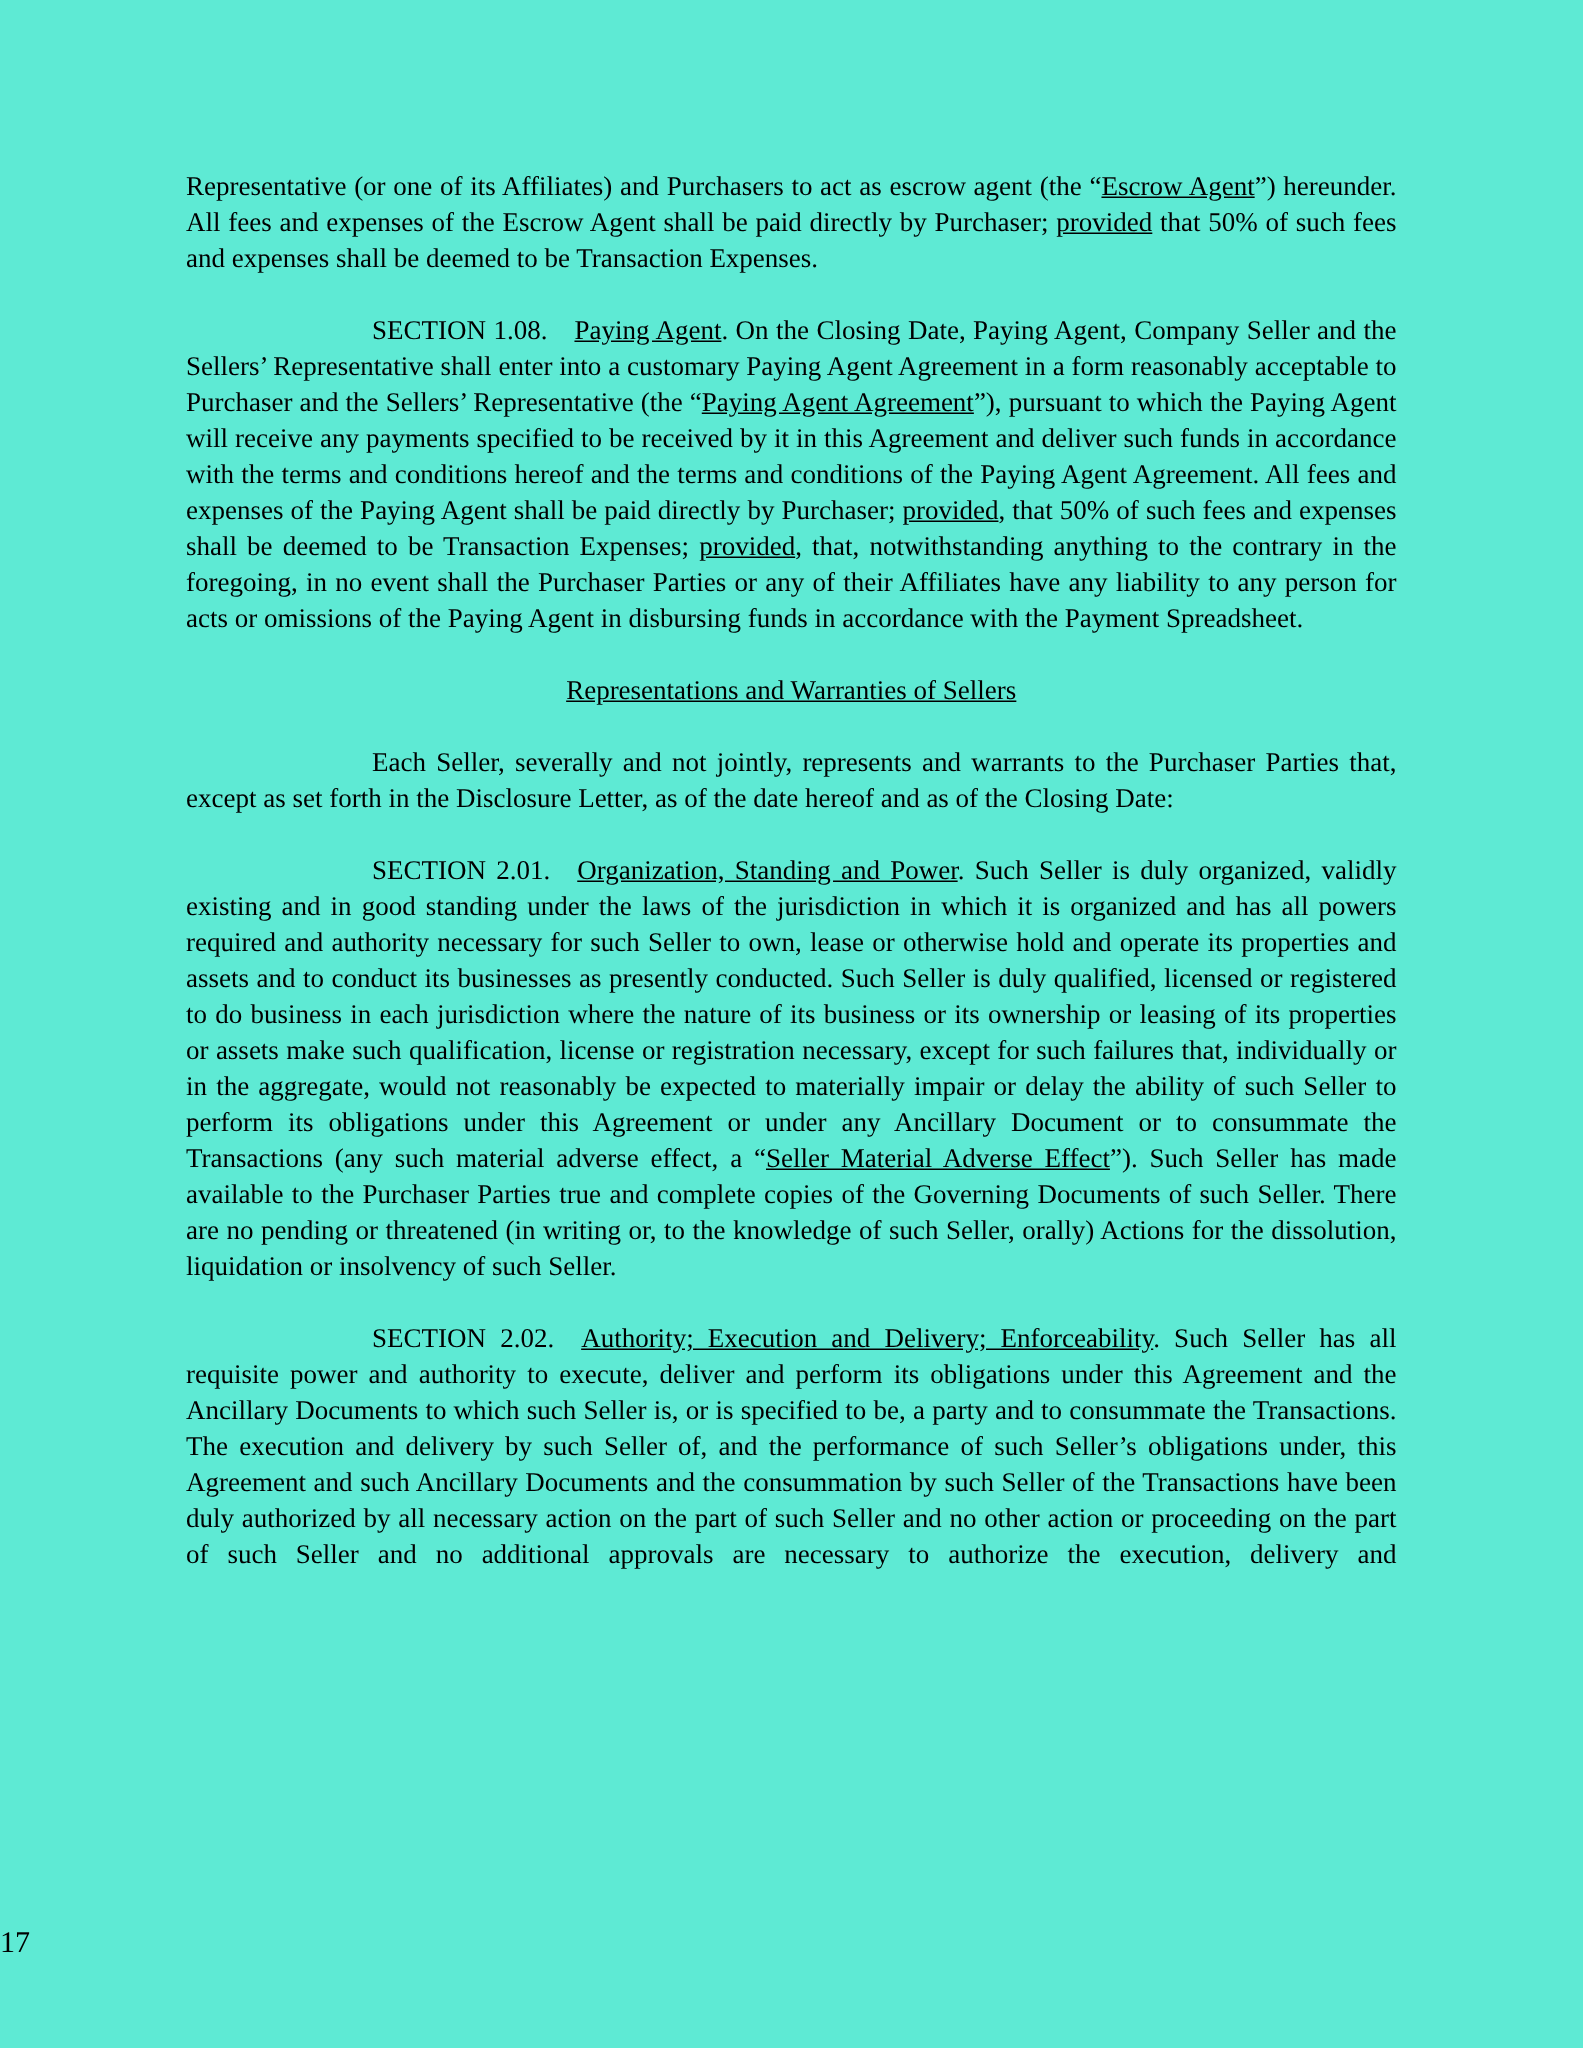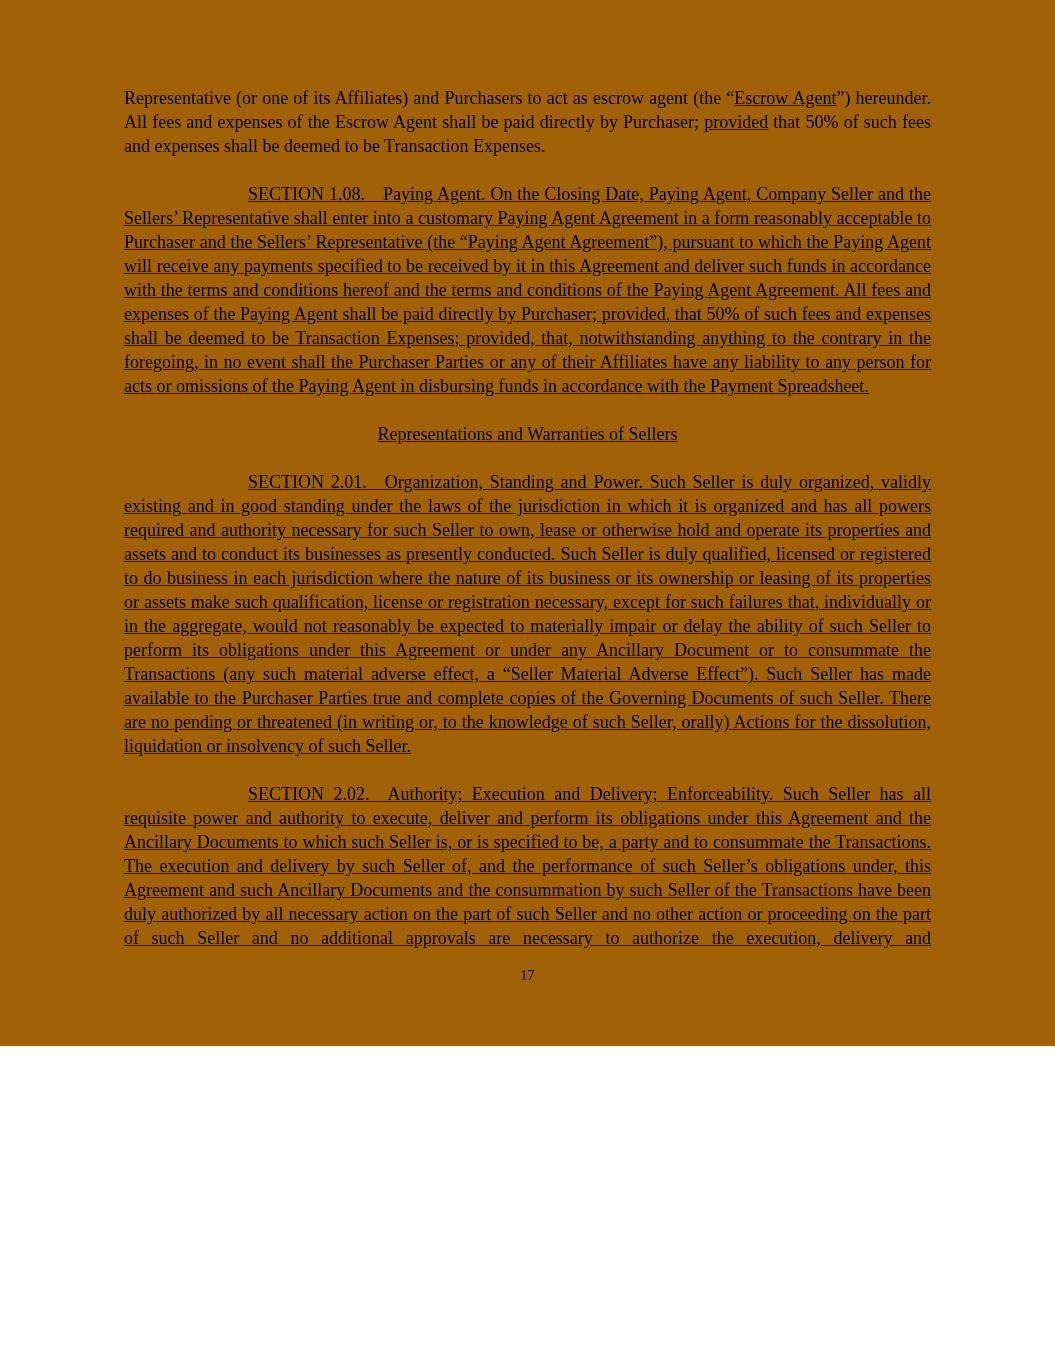--- a/index.html
+++ b/index.html
@@ -3,64 +3,64 @@
 <meta charset="utf-8">
 <style>
   html, body {
     margin: 0;
     padding: 0;
     background: #ffffff;
   }
   .page {
     position: relative;
     width: 1055px;
-    height: 1046px;
-    background: #a16207;
+    height: 1365px;
+    background: #5eead4;
     box-sizing: border-box;
-    padding: 86px 124px 0 124px;
+    padding: 112px 124px 0 124px;
     font-family: "Liberation Serif", serif;
     font-size: 18px;
     line-height: 24px;
     color: #000000;
     overflow: hidden;
   }
   .doc-body p {
     margin: 0 0 24px 0;
     text-align: justify;
   }
   .doc-body p.indent {
     text-indent: 124px;
-    text-decoration: underline;
   }
   .doc-body p.center {
     text-align: center;
     text-indent: 0;
   }
   .doc-body p.cont {
     text-align-last: justify;
   }
   .u {
     text-decoration: underline;
     text-align: right;
   }
   .page-number {
     position: absolute;
     bottom: 58px;
     left: 0;
     right: 0;
-    text-align: center;
-    font-size: 14px;
+    text-align: left;
+    font-size: 20px;
     line-height: 24px;
   }
 </style>
 </head>
 <body>
 
 <div class="page">
   <div class="doc-body" id="doc-body">
       <p><span>Representative (or one of its Affiliates) and Purchasers to act as escrow agent (the “</span><span class="u">Escrow Agent</span><span>”) hereunder.  All fees and expenses of the Escrow Agent shall be paid directly by Purchaser; </span><span class="u">provided</span><span> that 50% of such fees and expenses shall be deemed to be Transaction Expenses.</span></p>
       <p class="indent"><span>SECTION 1.08. </span><span class="u">Paying Agent</span><span>.  On the Closing Date, Paying Agent, Company Seller and the Sellers’ Representative shall enter into a customary Paying Agent Agreement in a form reasonably acceptable to Purchaser and the Sellers’ Representative (the “</span><span class="u">Paying Agent Agreement</span><span>”), pursuant to which the Paying Agent will receive any payments specified to be received by it in this Agreement and deliver such funds in accordance with the terms and conditions hereof and the terms and conditions of the Paying Agent Agreement. All fees and expenses of the Paying Agent shall be paid directly by Purchaser; </span><span class="u">provided</span><span>, that 50% of such fees and expenses shall be deemed to be Transaction Expenses; </span><span class="u">provided</span><span>, that, notwithstanding anything to the contrary in the foregoing, in no event shall the Purchaser Parties or any of their Affiliates have any liability to any person for acts or omissions of the Paying Agent in disbursing funds in accordance with the Payment Spreadsheet.</span></p>
       <p class="center"><span class="u">Representations and Warranties of Sellers</span></p>
+      <p class="indent"><span>Each Seller, severally and not jointly, represents and warrants to the Purchaser Parties that, except as set forth in the Disclosure Letter, as of the date hereof and as of the Closing Date:</span></p>
       <p class="indent"><span>SECTION 2.01. </span><span class="u">Organization, Standing and Power</span><span>.  Such Seller is duly organized, validly existing and in good standing under the laws of the jurisdiction in which it is organized and has all powers required and authority necessary for such Seller to own, lease or otherwise hold and operate its properties and assets and to conduct its businesses as presently conducted.  Such Seller is duly qualified, licensed or registered to do business in each jurisdiction where the nature of its business or its ownership or leasing of its properties or assets make such qualification, license or registration necessary, except for such failures that, individually or in the aggregate, would not reasonably be expected to materially impair or delay the ability of such Seller to perform its obligations under this Agreement or under any Ancillary Document or to consummate the Transactions (any such material adverse effect, a “</span><span class="u">Seller Material Adverse Effect</span><span>”).  Such Seller has made available to the Purchaser Parties true and complete copies of the Governing Documents of such Seller.  There are no pending or threatened (in writing or, to the knowledge of such Seller, orally) Actions for the dissolution, liquidation or insolvency of such Seller.</span></p>
       <p class="indent cont"><span>SECTION 2.02. </span><span class="u">Authority; Execution and Delivery; Enforceability</span><span>.  Such Seller has all requisite power and authority to execute, deliver and perform its obligations under this Agreement and the Ancillary Documents to which such Seller is, or is specified to be, a party and to consummate the Transactions.  The execution and delivery by such Seller of, and the performance of such Seller’s obligations under, this Agreement and such Ancillary Documents and the consummation by such Seller of the Transactions have been duly authorized by all necessary action on the part of such Seller and no other action or proceeding on the part of such Seller and no additional approvals are necessary to authorize the execution, delivery and</span></p>
     </div>
   <div class="page-number">17</div>
 </div>
 
 </body></html>

